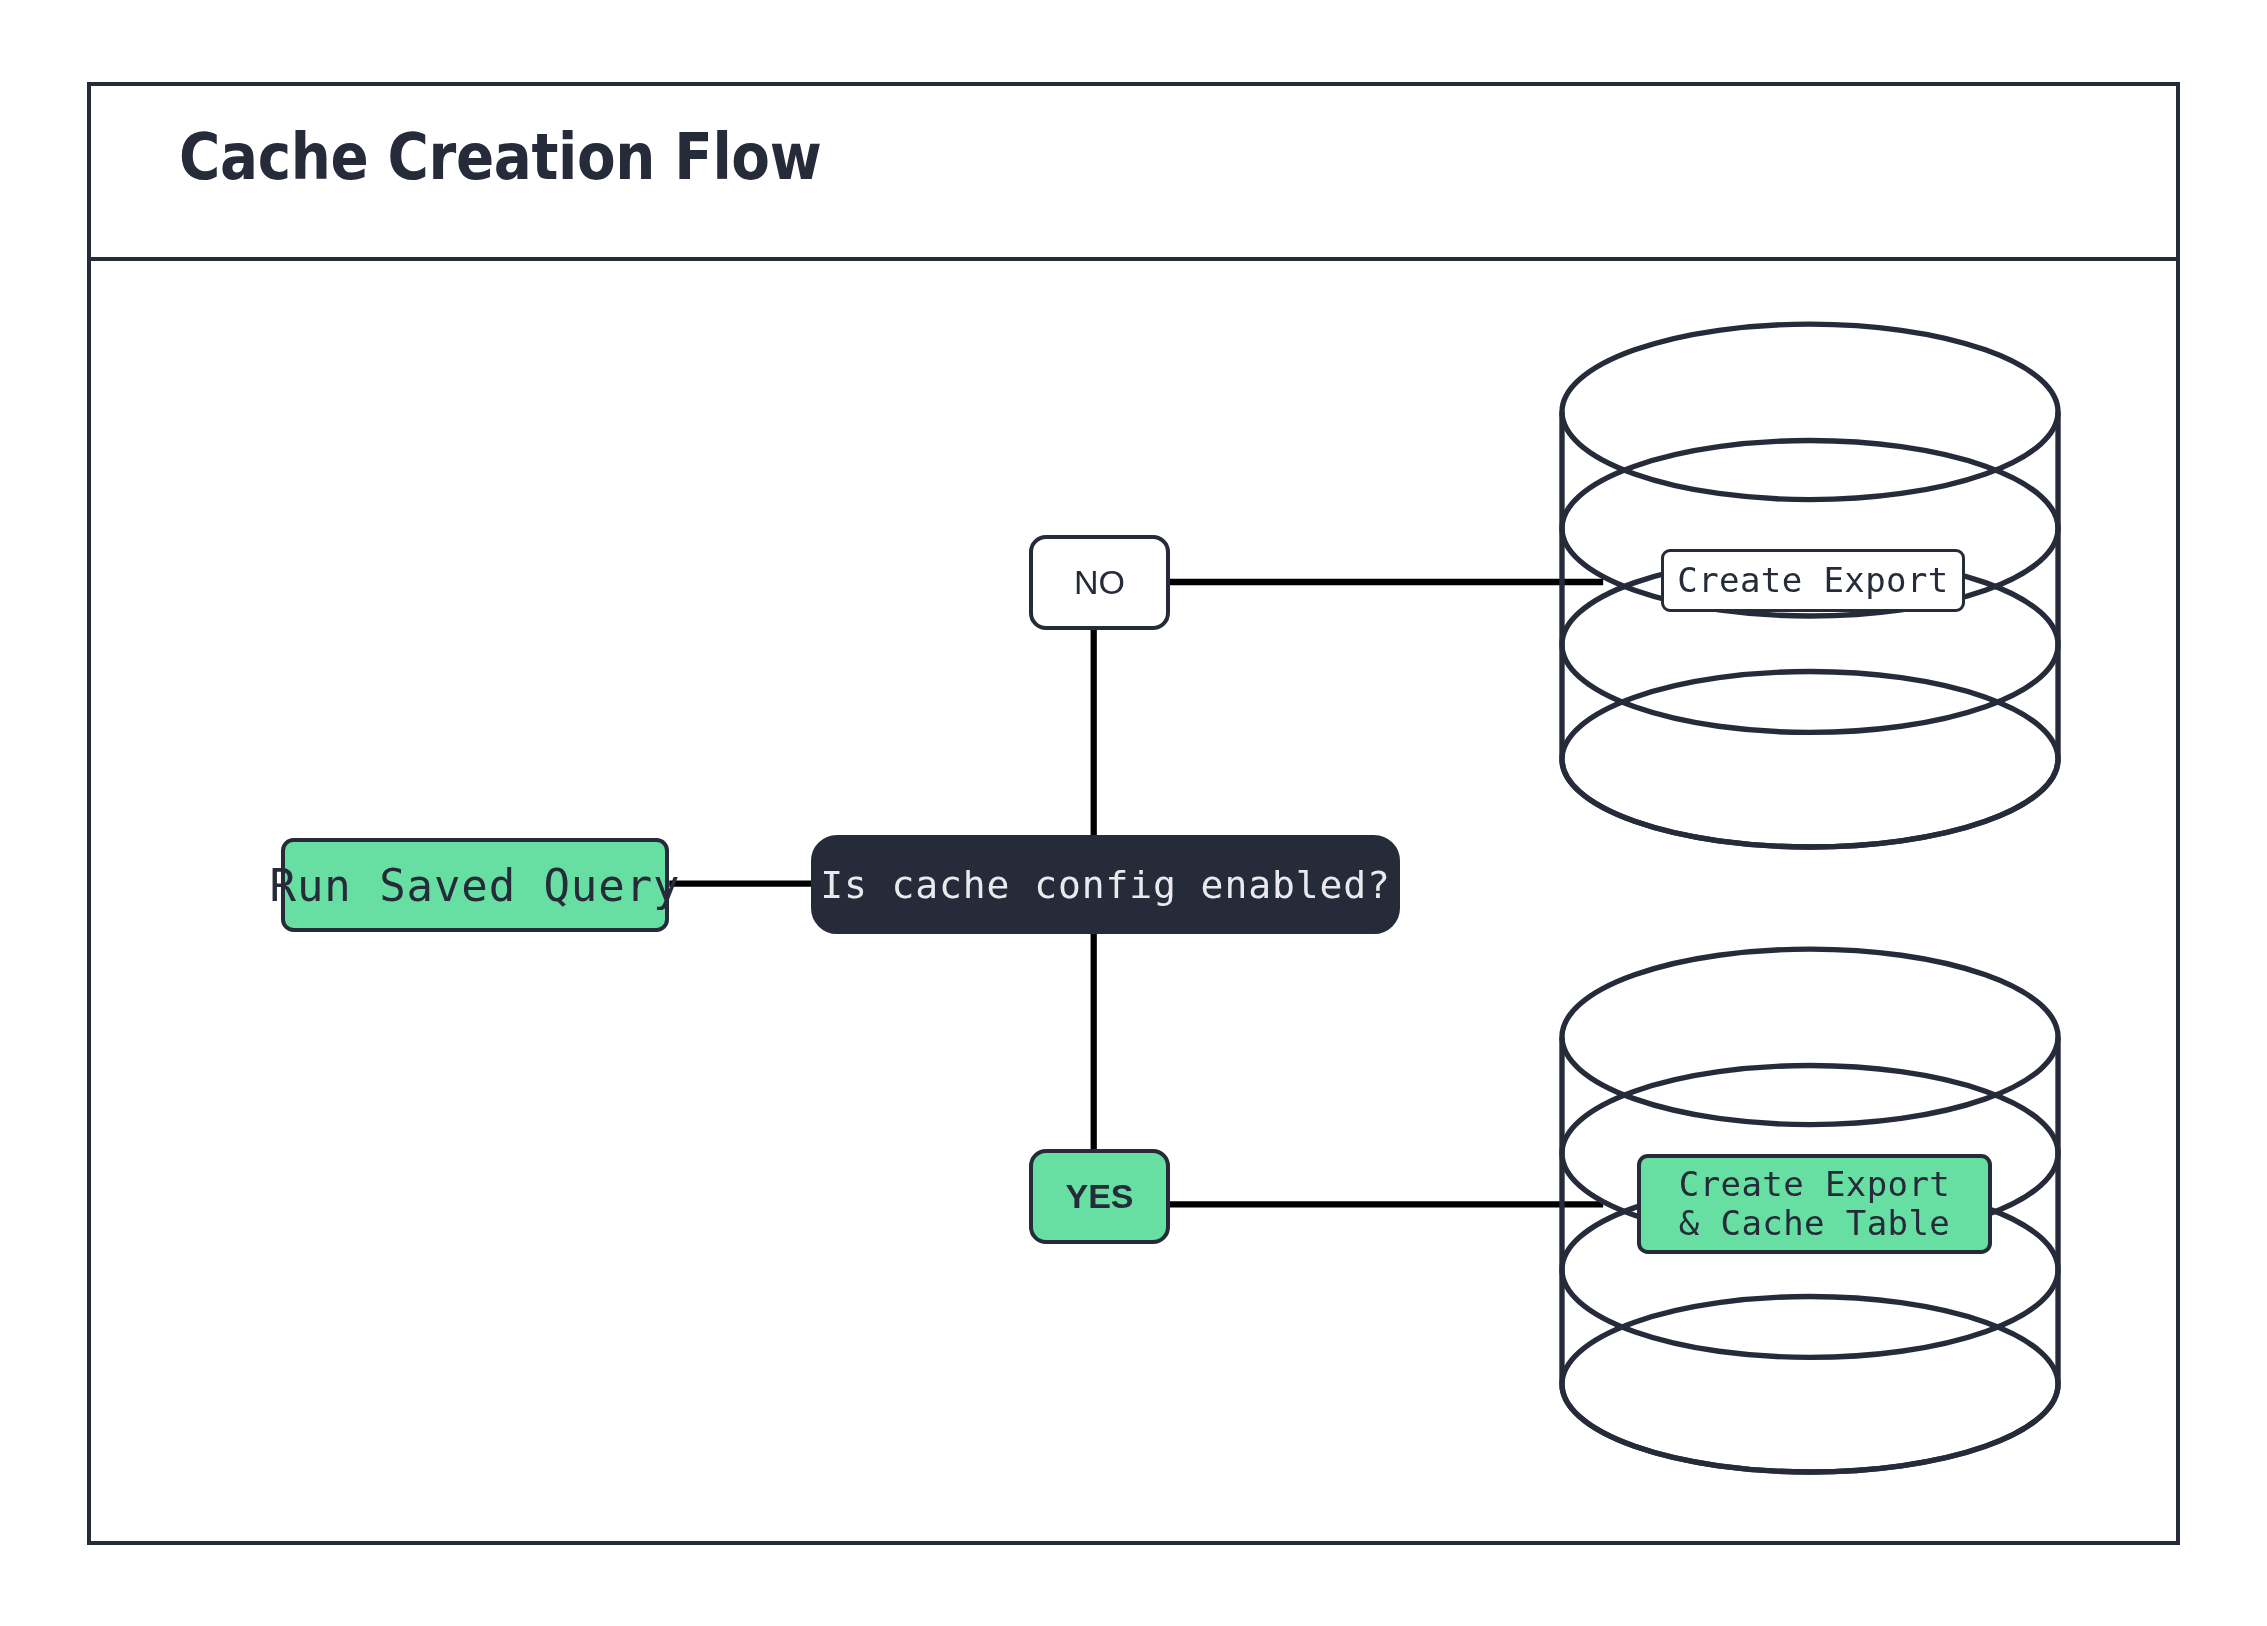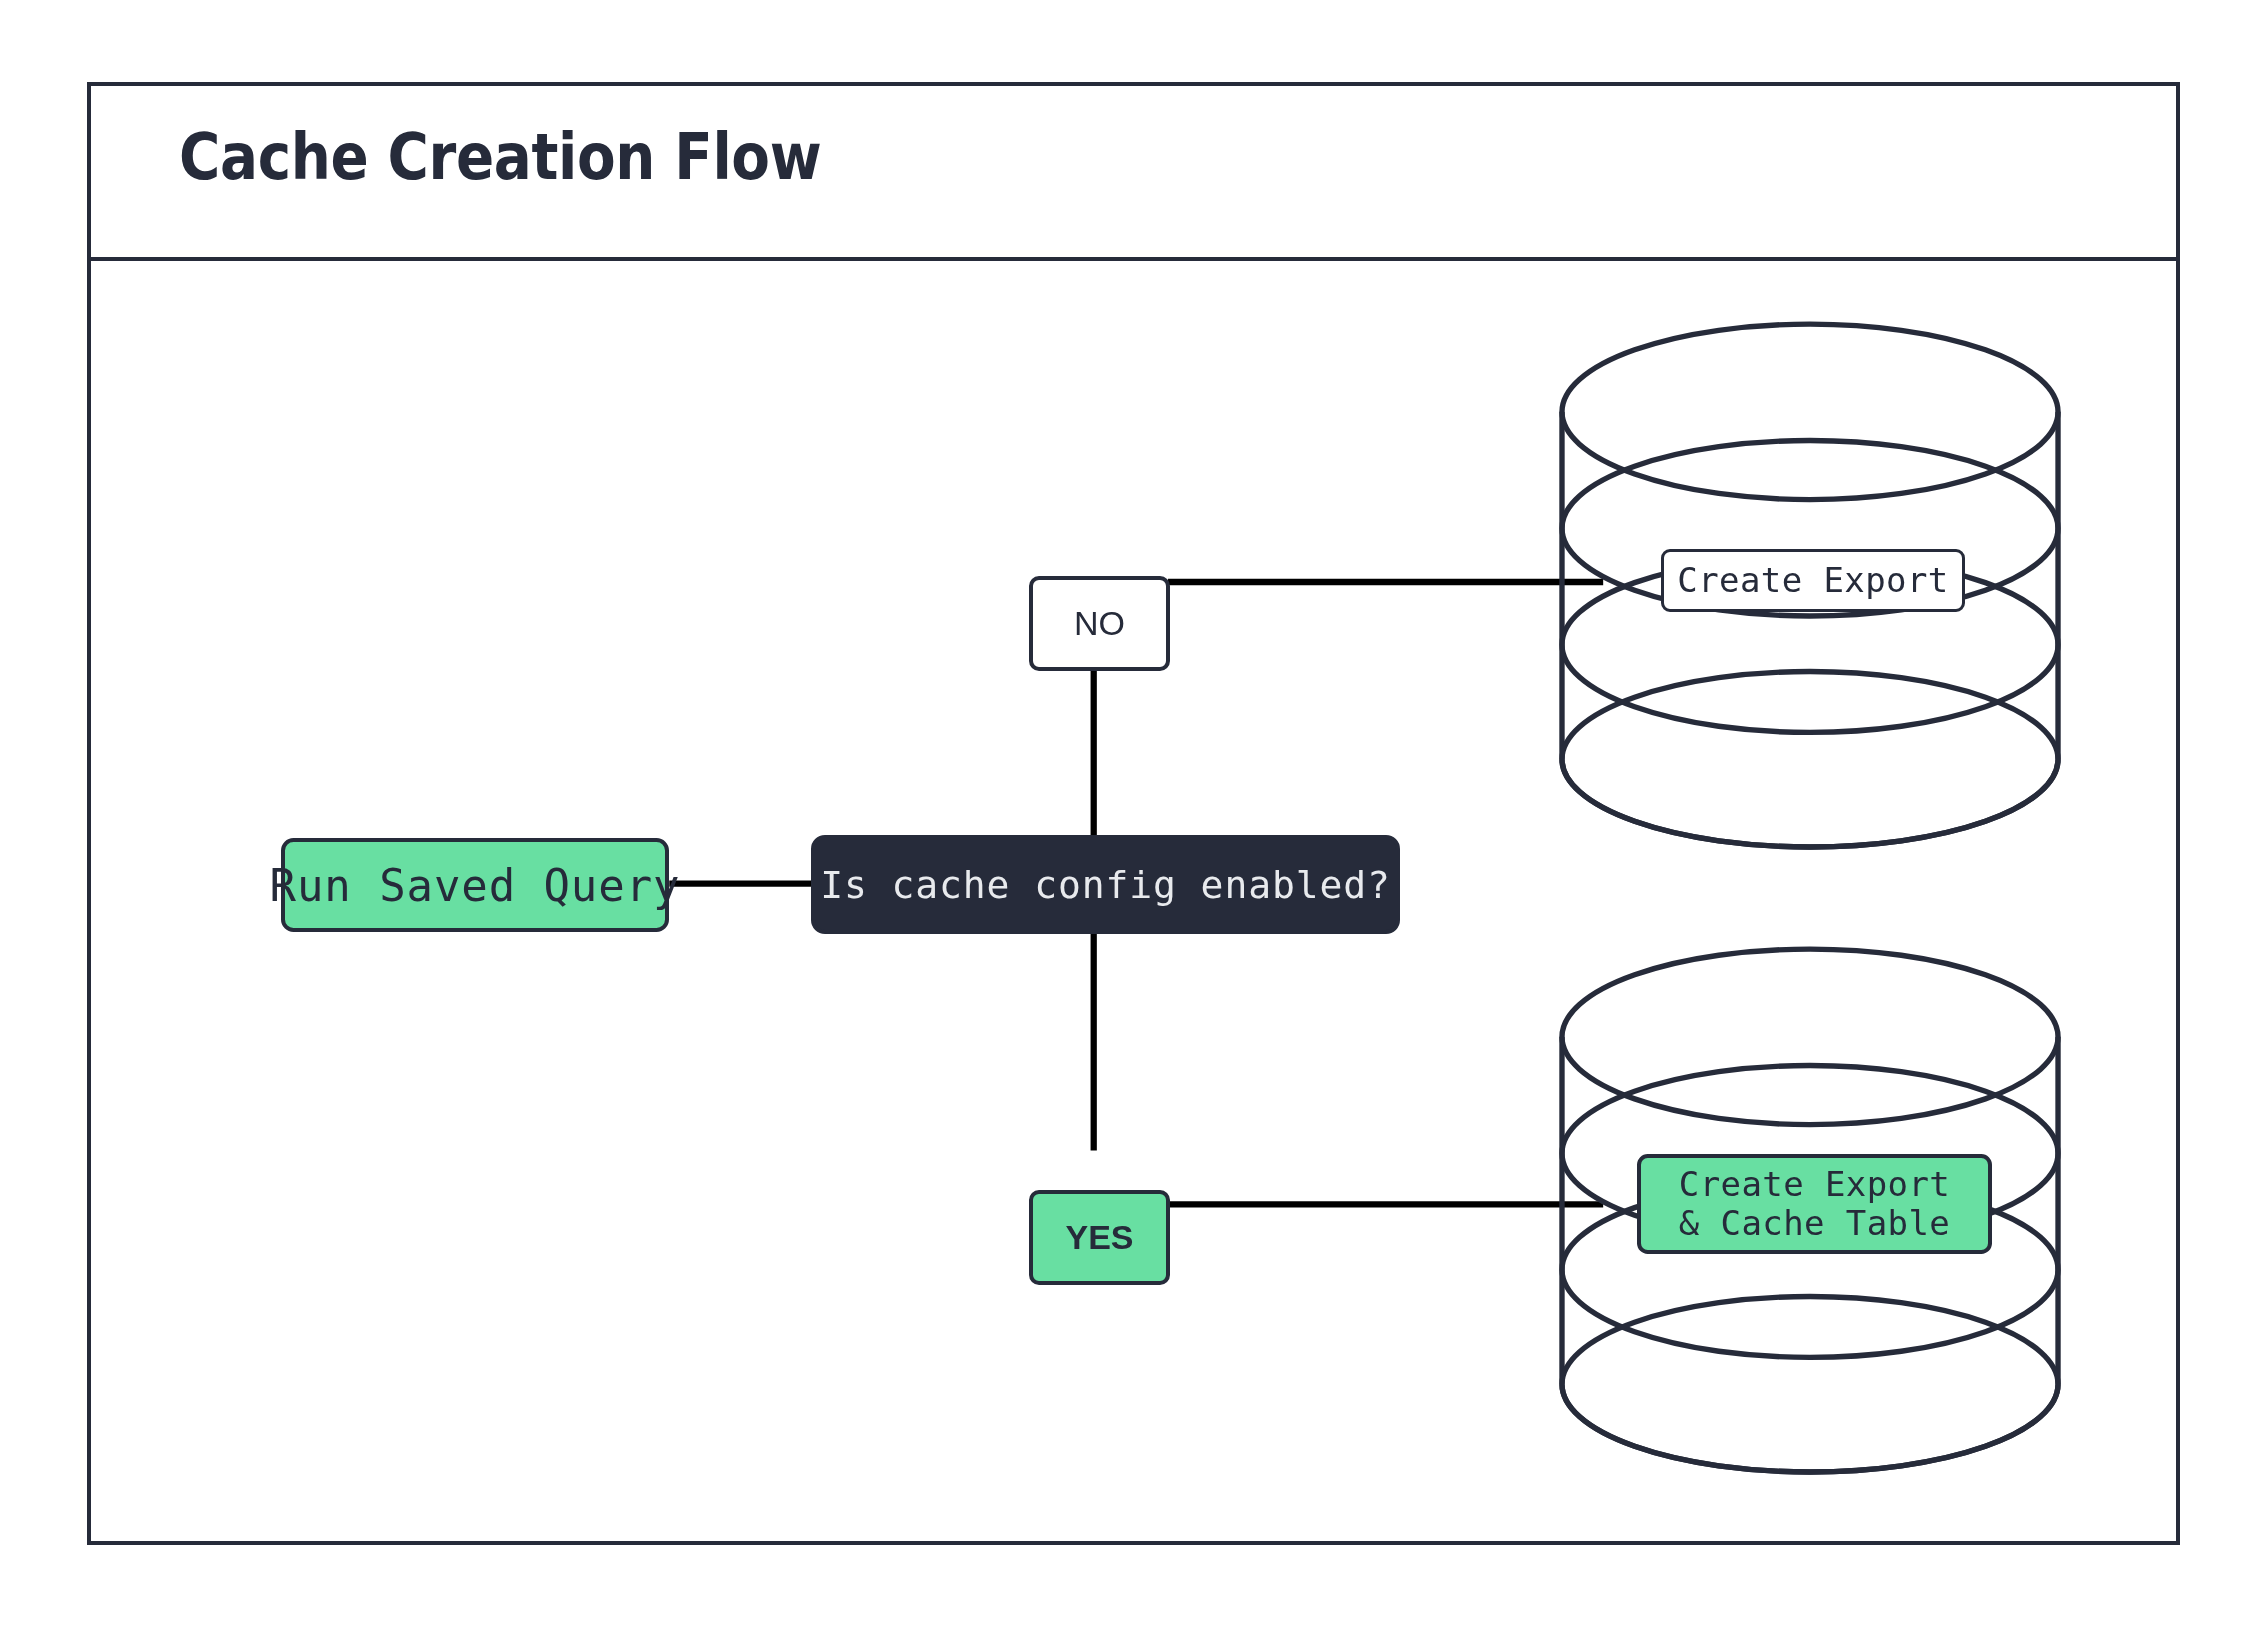--- a/index.html
+++ b/index.html
@@ -93,36 +93,35 @@
     left: 281px; top: 838px;
     width: 388px; height: 94px;
     font-size: 44px;
     letter-spacing: 0.9px;
   }
   #node-decision {
     left: 811px; top: 835px;
     width: 589px; height: 99px;
     font-size: 38px;
     letter-spacing: 0.9px;
-    border-radius: 14px;
+    border-radius: 26px;
   }
   .edge-label {
     position: absolute;
     box-sizing: border-box;
     display: flex;
     align-items: center;
     justify-content: center;
     border: 4.5px solid #262B3A;
-    border-radius: 10px;
+    border-radius: 17px;
     font-family: "Liberation Sans", sans-serif;
     font-size: 34px;
     color: #262B3A;
     width: 141px;
     height: 95px;
-    margin-top: 41px;
   }
   #label-no {
     left: 1029px; top: 535px;
     background: #ffffff;
   }
   #label-yes {
     left: 1029px; top: 1149px;
     background: #68DFA2;
     font-weight: bold;
   }

